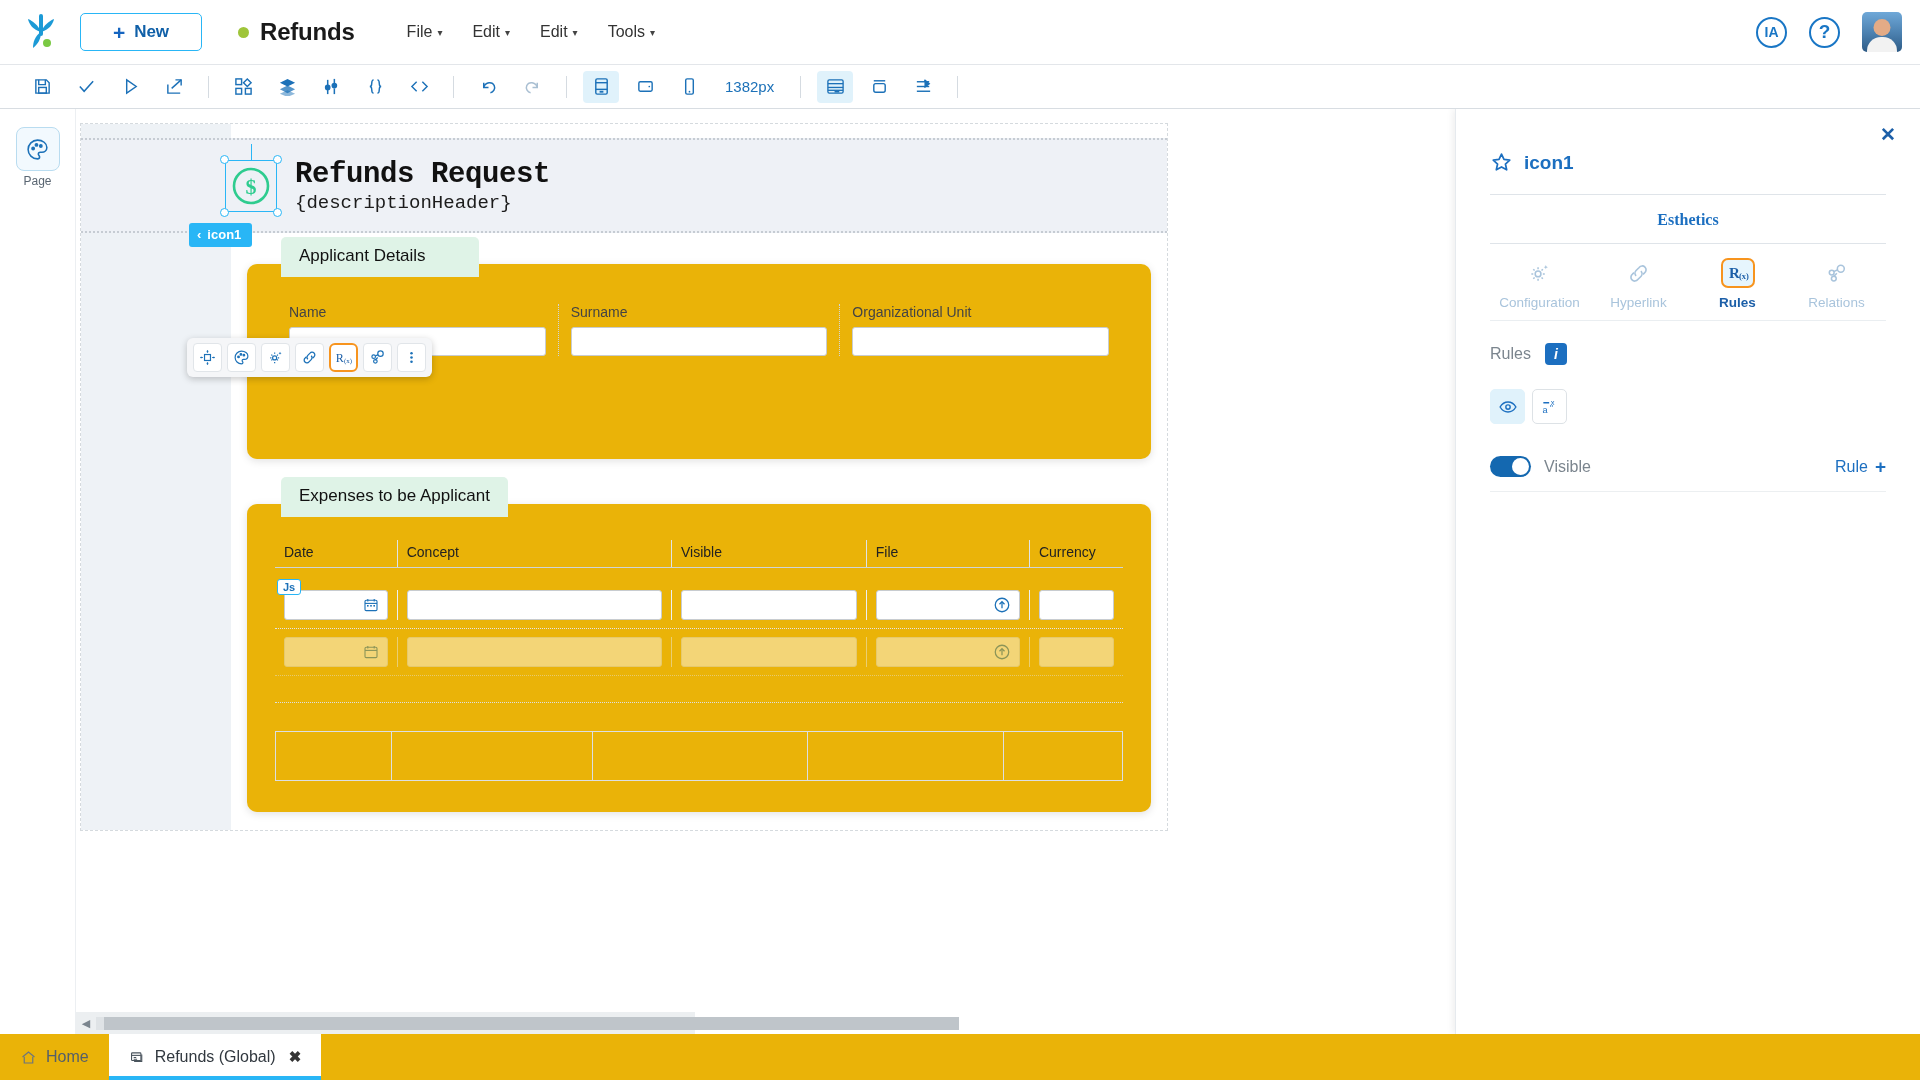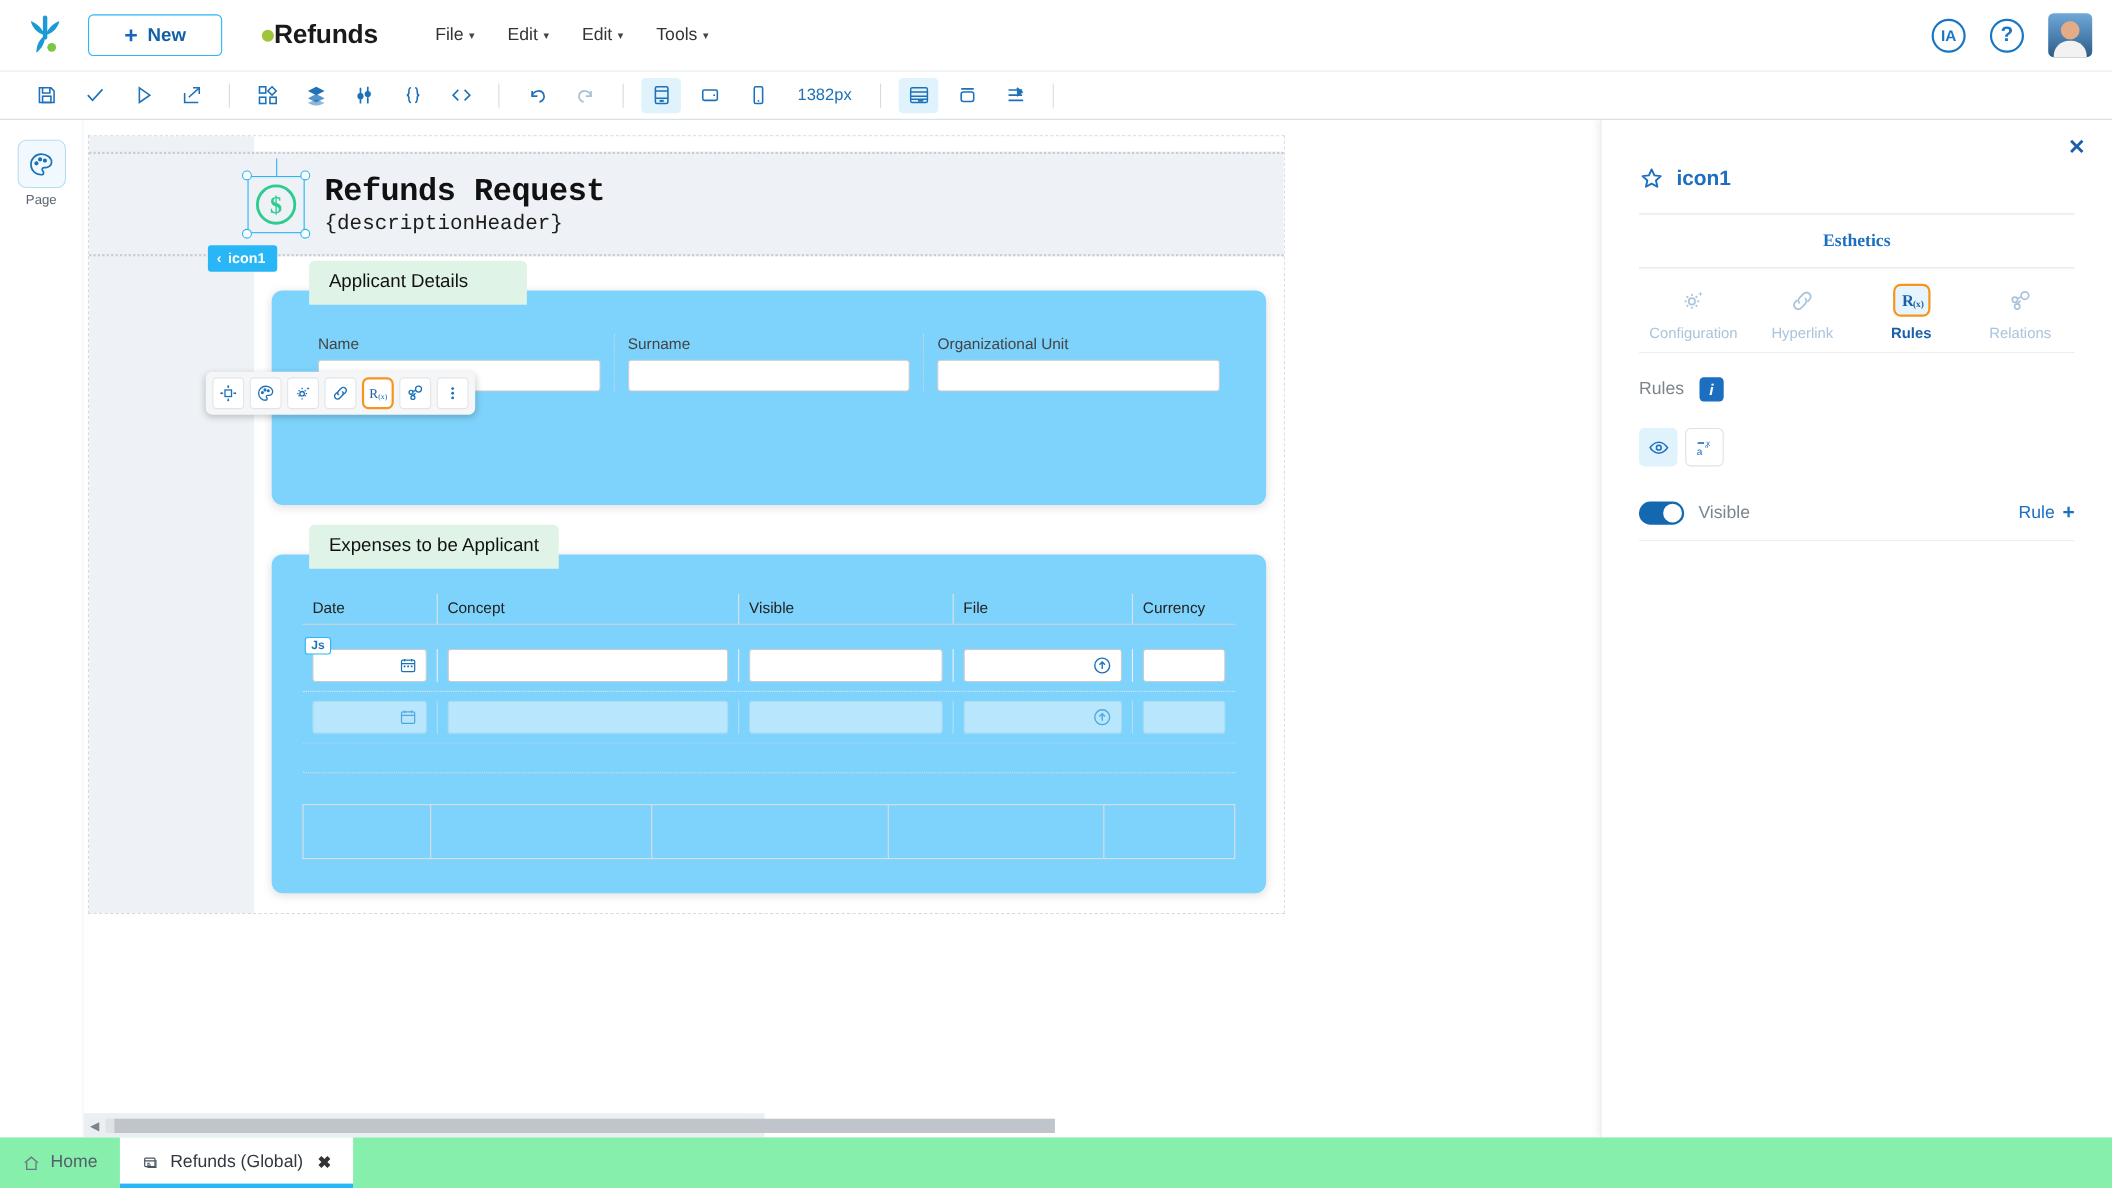--- a/index.html
+++ b/index.html
@@ -16,21 +16,21 @@
     padding: 0 18px; background: #fff; position: relative; z-index: 30;
   }
   .logo { width: 46px; height: 46px; margin-right: 16px; display: flex; align-items: center; justify-content: center; }
   .new-btn {
     display: flex; align-items: center; justify-content: center; gap: 9px;
     height: 38px; min-width: 122px; padding: 0 18px;
     border: 1px solid #29b6f6; border-radius: 5px; background: #fff;
     color: #1060a8; font-size: 17px; font-weight: bold; cursor: pointer;
   }
   .new-btn .plus { font-size: 21px; font-weight: bold; line-height: 1; color: #1565c0; }
-  .doc-title { display: flex; align-items: center; margin-left: 36px; justify-content: center; }
+  .doc-title { display: flex; align-items: center; gap: 11px; margin-left: 36px; justify-content: center; }
   .doc-dot { width: 11px; height: 11px; border-radius: 50%; background: #9fc53a; }
   .doc-name { font-size: 24px; font-weight: bold; color: #1a1a1a; letter-spacing: -0.2px; }
   .menus { display: flex; align-items: center; gap: 30px; margin-left: 52px; }
   .menu-item { display: flex; align-items: center; gap: 5px; font-size: 16px; color: #333; cursor: pointer; }
   .menu-caret { font-size: 10px; color: #444; }
   .topbar-right { margin-left: auto; display: flex; align-items: center; gap: 22px; }
   .circ-btn {
     width: 31px; height: 31px; border-radius: 50%; border: 2px solid #1976c5;
     color: #1976c5; display: flex; align-items: center; justify-content: center;
     font-size: 14px; font-weight: bold; cursor: pointer; background: #fff;
@@ -129,21 +129,21 @@
     display: flex; gap: 5px; box-shadow: 0 2px 7px rgba(0,0,0,.22);
   }
   .ft-btn {
     width: 29px; height: 29px; background: #fff; border: 1px solid #e1e5e9; border-radius: 4px;
     display: flex; align-items: center; justify-content: center; color: #1c71b8; cursor: pointer;
   }
   .ft-btn.sel { border: 2.5px solid #f7941e; border-radius: 6px; }
 
   
   .card {
-    position: relative; background: #7dd3fc; border-radius: 10px;
+    position: relative; background: #eab308; border-radius: 10px;
     box-shadow: 0 2px 9px rgba(0,0,0,.12); margin: 0 8px;
   }
   .sec-pill {
     position: absolute; left: 34px; top: -27px; background: #dff3e7;
     padding: 9px 18px 11px; border-radius: 5px 5px 0 0; min-width: 198px;
   }
   .sec-title { font-size: 17px; color: #111; }
   .fields-row { display: flex; padding: 40px 30px 0; gap: 0; }
   .field { flex: 1; padding: 0 12px; border-right: 1px dotted #d2d6da; }
   .field:last-child { border-right: none; }
@@ -233,21 +233,21 @@
     content: ""; position: absolute; right: 2px; top: 2px; width: 17px; height: 17px;
     border-radius: 50%; background: #fff;
   }
   .visible-label { font-size: 16px; color: #7b858e; margin-left: 13px; }
   .rule-add { margin-left: auto; display: flex; align-items: center; gap: 7px; cursor: pointer; }
   .rule-add-text { font-size: 16px; color: #1c6fc0; }
   .rule-plus { font-size: 19px; color: #1c6fc0; font-weight: bold; line-height: 1; }
 
   
   .bottom-bar {
-    height: 46px; flex: 0 0 46px; background: #86efac; display: flex; align-items: flex-end;
+    height: 46px; flex: 0 0 46px; background: #eab308; display: flex; align-items: flex-end;
     position: relative; z-index: 40;
   }
   .btab {
     display: flex; align-items: center; gap: 9px; height: 46px; padding: 0 20px;
     font-size: 16px; color: #555f69; cursor: pointer; position: relative;
   }
   .btab.active { background: #fff; color: #31383f; }
   .btab.active::after {
     content: ""; position: absolute; left: 0; right: 0; bottom: 0; height: 4px; background: #29b6f6;
   }

